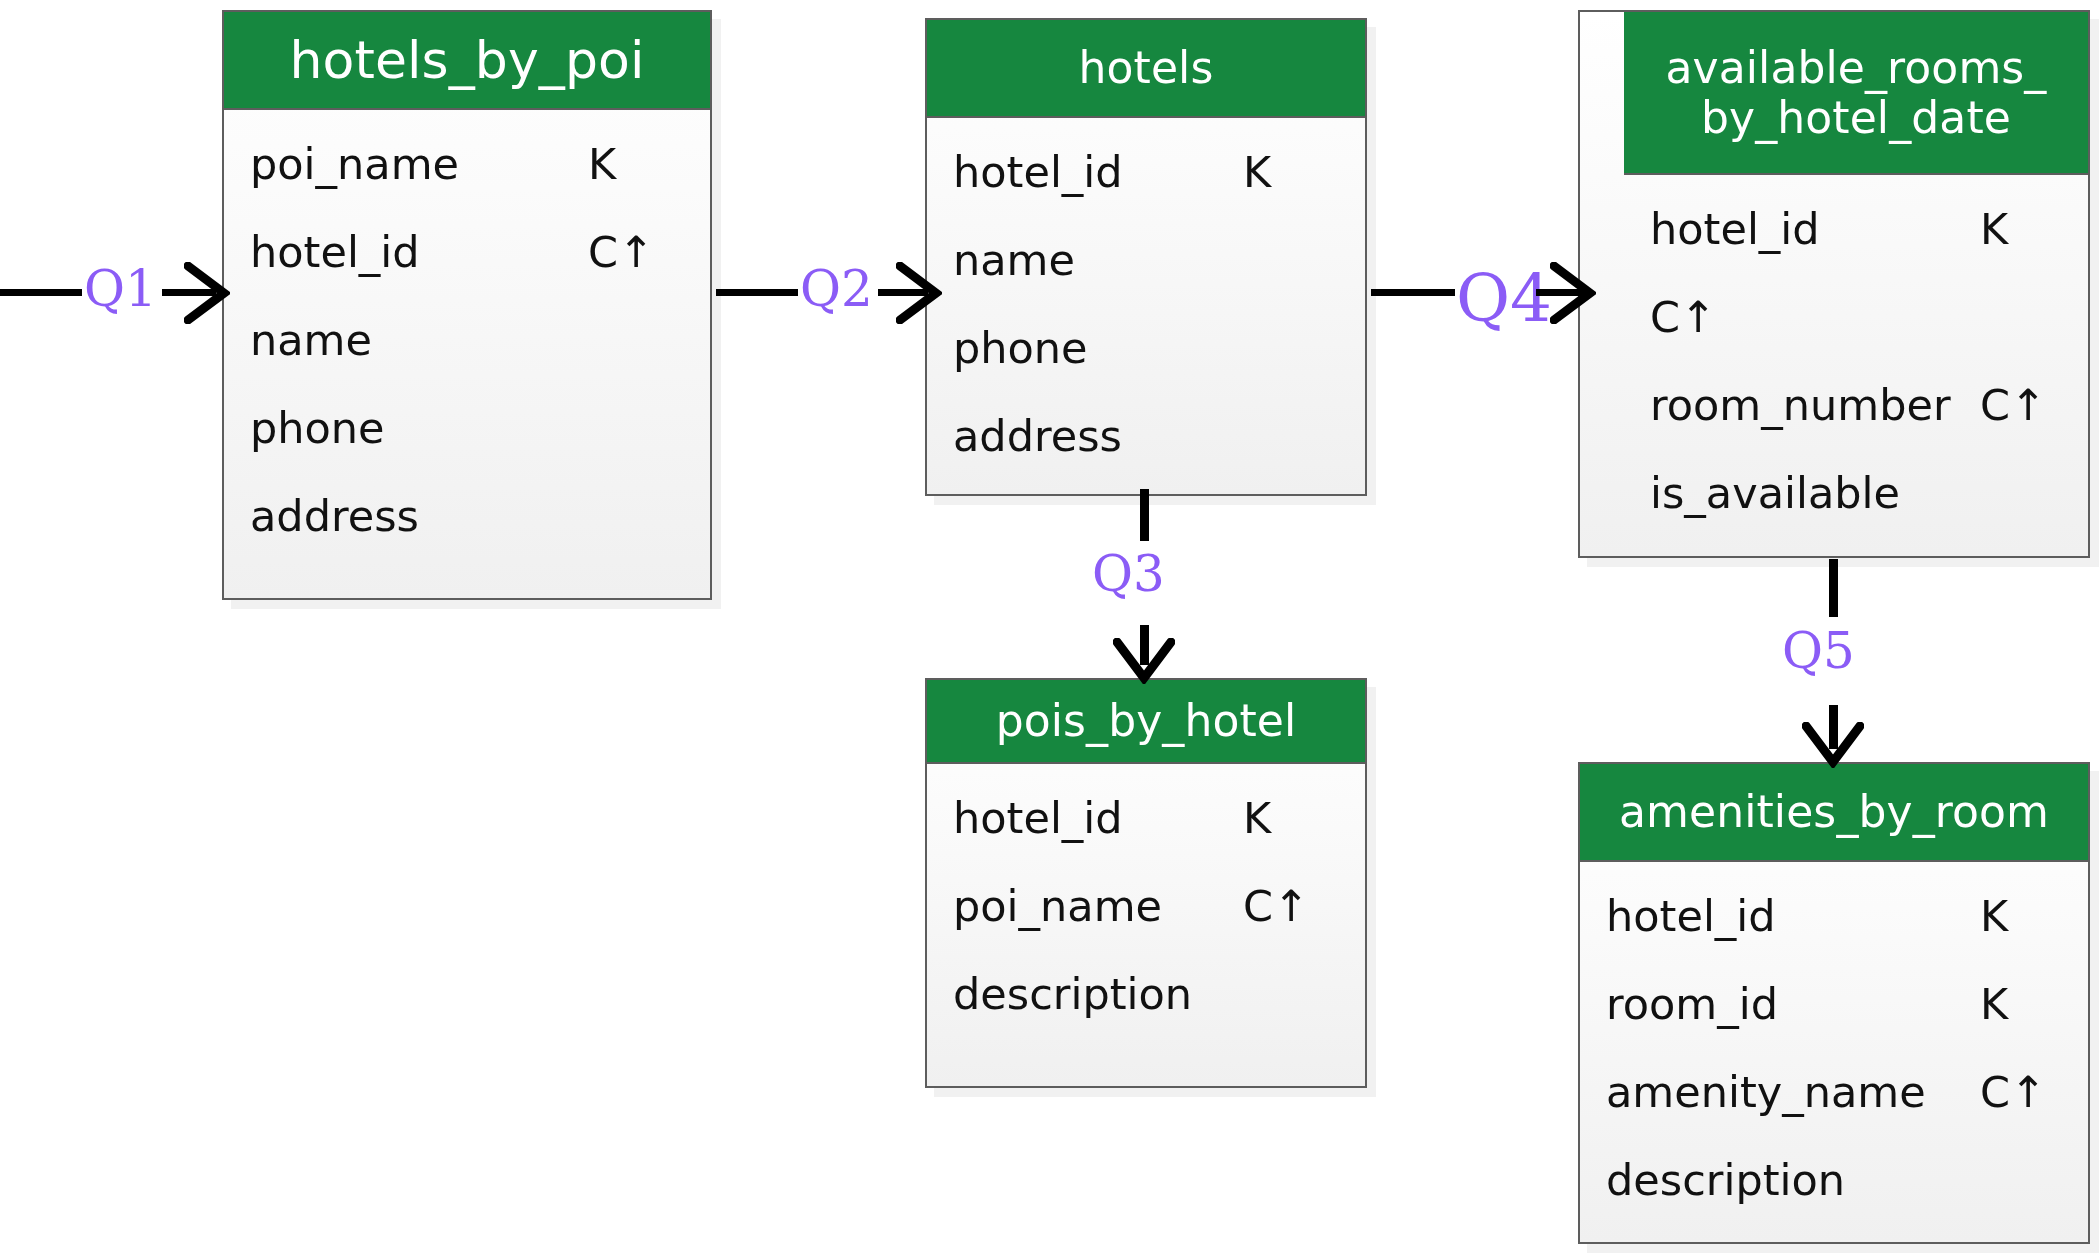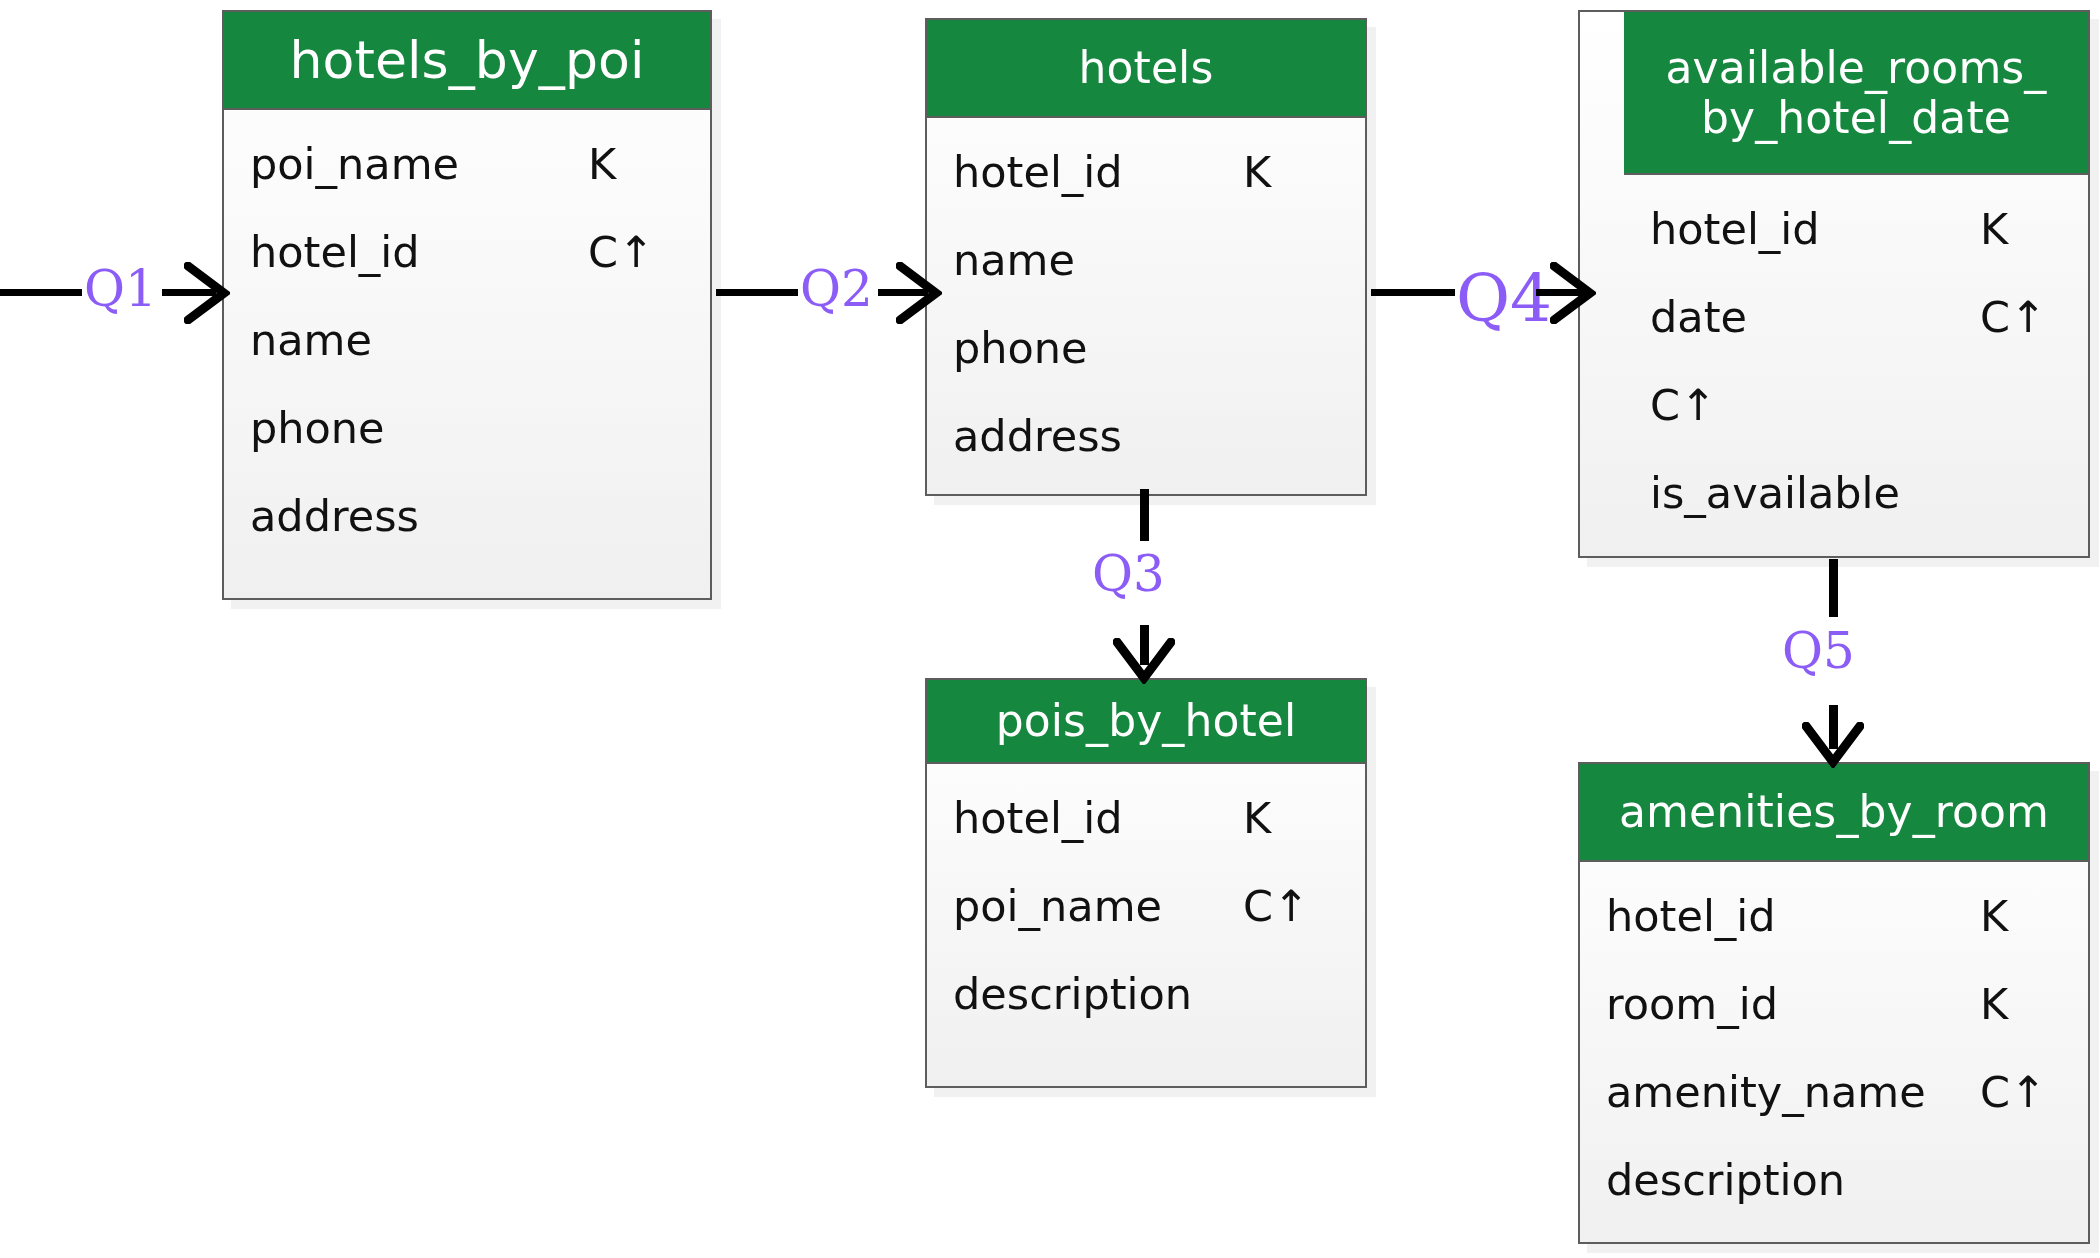--- a/index.html
+++ b/index.html
@@ -92,24 +92,24 @@
     <div class="tbl-head" style="height:163px;font-size:44px;">
       <span>available_rooms_
 by_hotel_date</span>
     </div>
     <div class="tbl-body" style="font-size:43px;line-height:88px;padding-top:10px;">
       <div class="row">
         <span class="col-name">hotel_id</span>
         <span class="col-key" style="width:82px;">K</span>
       </div>
       <div class="row">
-        <span class="col-name">date</span>
         <span class="col-key" style="width:82px;">C↑</span>
       </div>
       <div class="row">
+        <span class="col-name">room_number</span>
         <span class="col-key" style="width:82px;">C↑</span>
       </div>
       <div class="row">
         <span class="col-name">is_available</span>
         <span class="col-key" style="width:82px;"></span>
       </div>
     </div>
   </div>
 
   <div class="tbl" style="left:925px;top:678px;width:442px;height:410px;">

